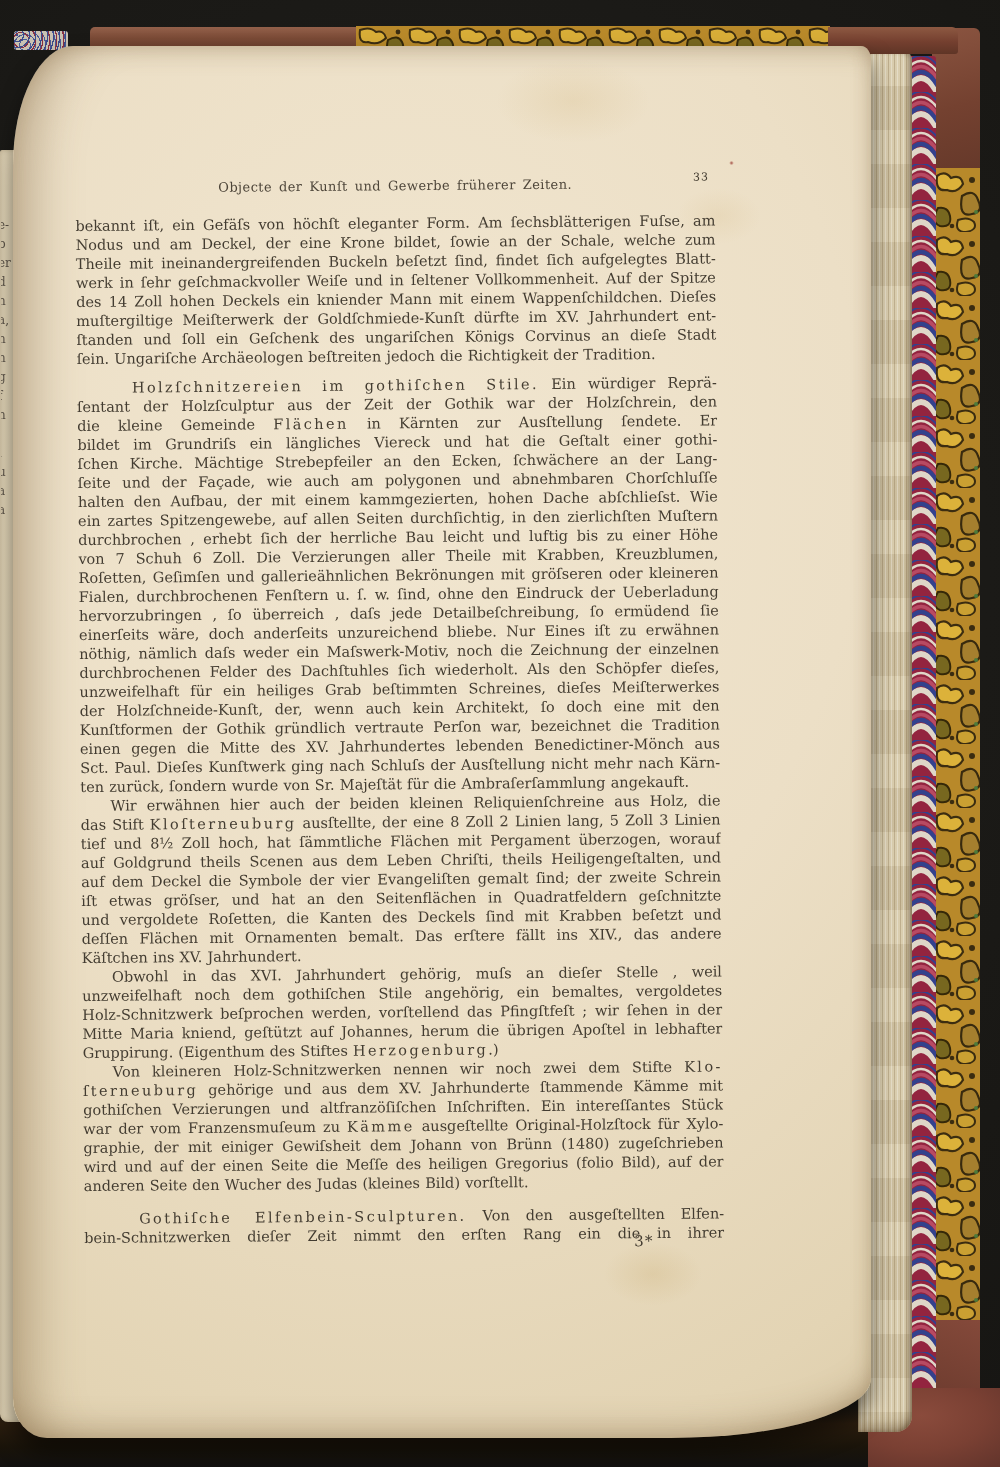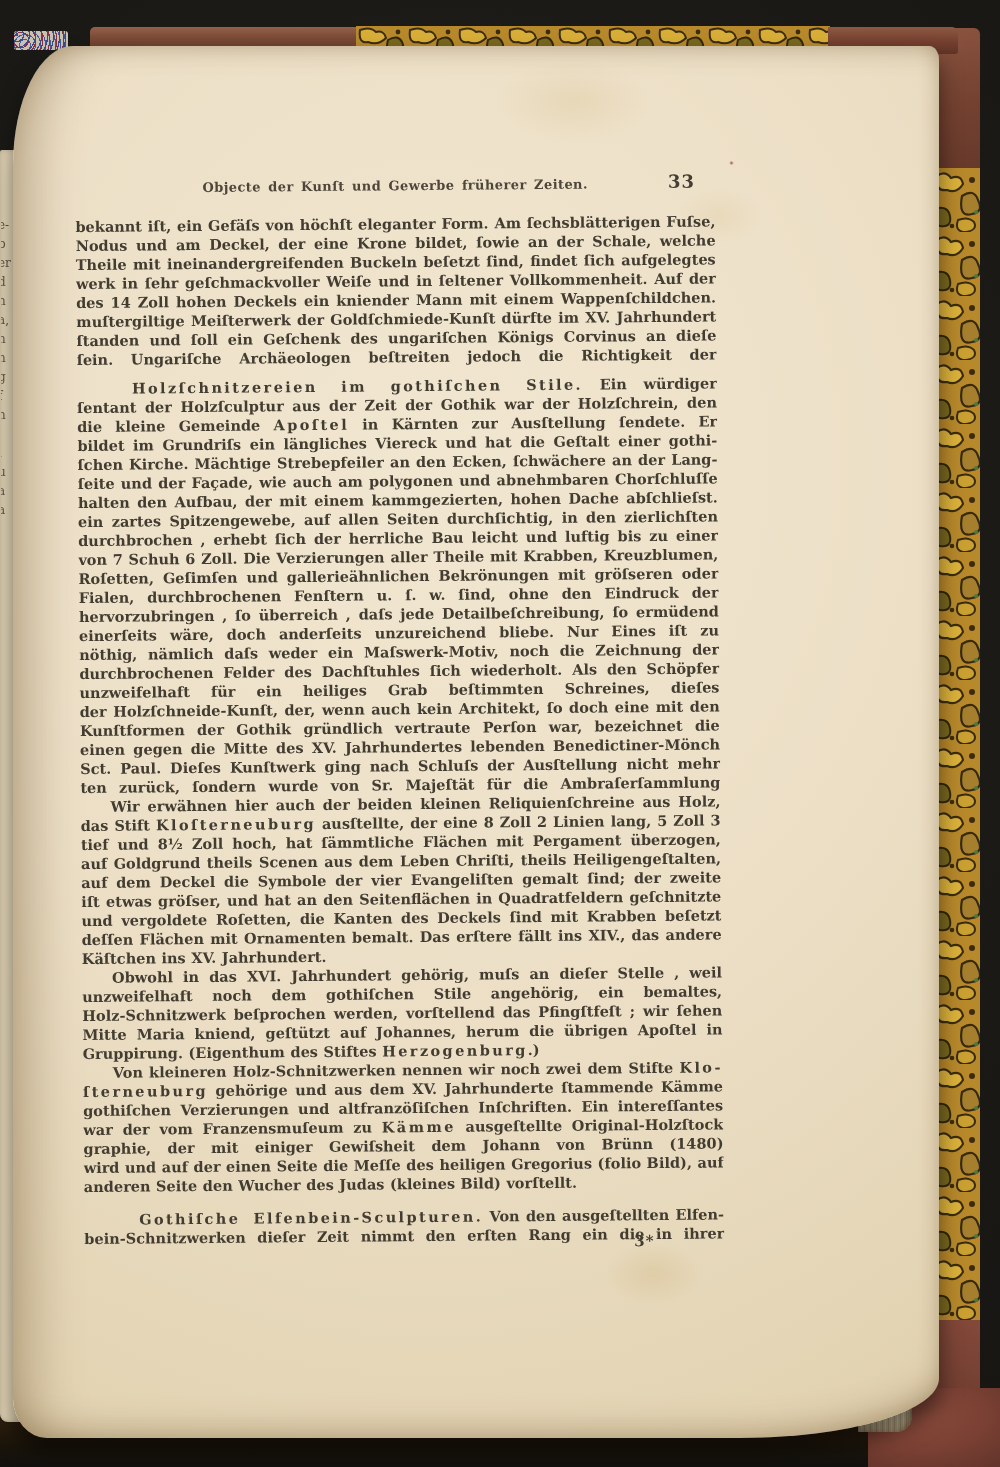--- a/index.html
+++ b/index.html
@@ -55,45 +55,45 @@
   
   .facing-sliver{left:0;top:150px;width:30px;height:1272px;z-index:7;
     background:linear-gradient(90deg,#e7dabd 0%,#e2d4b4 55%,#d3c19c 100%);
     border-radius:2px 0 0 8px;
     box-shadow:inset -6px 0 7px -3px rgba(100,76,45,.55), inset 3px 0 4px -2px rgba(100,78,48,.25);}
   .fragments{left:1px;top:66px;width:14px;height:340px;overflow:hidden;position:absolute;}
   .fragment-line{position:static;display:block;height:19px;line-height:19px;
     font-size:12px;color:#5f564a;margin-left:-3px;}
 
   
-  .page-main{left:13px;top:46px;width:926px;height:1392px;z-index:8;
+  .page-main{left:13px;top:46px;width:858px;height:1392px;z-index:8;
     background-image:
       radial-gradient(ellipse 70px 45px at 640px 1228px, rgba(180,140,60,.15), rgba(0,0,0,0) 70%),
       radial-gradient(ellipse 110px 60px at 560px 55px,  rgba(190,150,70,.13), rgba(0,0,0,0) 70%),
       radial-gradient(ellipse 60px 40px at 706px 170px,  rgba(190,150,70,.10), rgba(0,0,0,0) 70%),
       radial-gradient(ellipse 120% 90% at 45% 30%, #f1e6d0 0%, #ecdfc6 45%, #e3d4b4 80%, #d9c8a4 100%);
     border-radius:60px 10px 200px 34px / 120px 14px 60px 40px;
     box-shadow:
       inset 52px 0 48px -32px rgba(120,92,55,.40),
       inset 0 22px 26px -20px rgba(120,92,55,.35),
       inset 0 -24px 32px -18px rgba(115,88,50,.38),
       inset -12px 0 18px -10px rgba(120,92,55,.25),
-      0 14px 22px rgba(0,0,0,.5); font-weight: bold;}
+      0 14px 22px rgba(0,0,0,.5);}
 
   .speck{left:716px;top:115px;width:5px;height:4px;border-radius:50%;
     background:radial-gradient(circle,#a8564a 0%,rgba(168,86,74,0) 75%);}
 
   
   .text-block{left:62px;top:128px;width:640px;height:1180px;
     transform:rotate(-0.5deg);transform-origin:90% 0;
     color:#433c31;}
   .pg-header{left:0;top:0;width:640px;height:20px;}
   .header-title{position:static;display:block;text-align:center;
     font-size:13px;letter-spacing:.4px;word-spacing:2.5px;color:#4e463a;line-height:20px;}
-  .page-number{right:20px;top:-3px;font-size:18px;color:#453e32;letter-spacing:1px;}
+  .page-number{right:6px;top:-3px;font-size:11px;color:#453e32;letter-spacing:1px;}
 
   .paragraphs-wrap{left:0;top:38px;width:640px;position:absolute;}
   .para{position:static;display:block;}
   .line{position:static;display:block;height:19px;line-height:19px;overflow:hidden;
     font-size:14.5px;text-align:justify;text-align-last:justify;word-spacing:.5px;}
   .line.last{text-align-last:left;}
   .sperr{position:static;letter-spacing:2.4px;word-spacing:5px;}
 
   .footer-sig{left:550px;top:1058px;font-size:15px;color:#433c31;letter-spacing:1px;}
 </style>
@@ -199,21 +199,21 @@
             <div class="line">Theile mit ineinandergreifenden Buckeln beſetzt ſind, findet ſich aufgelegtes Blatt-</div>
             <div class="line">werk in ſehr geſchmackvoller Weiſe und in ſeltener Vollkommenheit. Auf der Spitze</div>
             <div class="line">des 14 Zoll hohen Deckels ein kniender Mann mit einem Wappenſchildchen. Dieſes</div>
             <div class="line">muſtergiltige Meiſterwerk der Goldſchmiede-Kunſt dürfte im XV. Jahrhundert ent-</div>
             <div class="line">ſtanden und ſoll ein Geſchenk des ungariſchen Königs Corvinus an dieſe Stadt</div>
             <div class="line last">ſein. Ungariſche Archäeologen beſtreiten jedoch die Richtigkeit der Tradition.</div>
           </div>
           <div class="para" style="margin-top: 10px;">
             <div class="line" style="text-indent: 55px;"><span class="sperr">Holzſchnitzereien im gothiſchen Stile.</span> Ein würdiger Reprä-</div>
             <div class="line">ſentant der Holzſculptur aus der Zeit der Gothik war der Holzſchrein, den</div>
-            <div class="line">die kleine Gemeinde <span class="sperr">Apoſtel</span> in Kärnten zur Ausſtellung ſendete. Er</div>
+            <div class="line">die kleine Gemeinde <span class="sperr">Flächen</span> in Kärnten zur Ausſtellung ſendete. Er</div>
             <div class="line">bildet im Grundriſs ein längliches Viereck und hat die Geſtalt einer gothi-</div>
             <div class="line">ſchen Kirche. Mächtige Strebepfeiler an den Ecken, ſchwächere an der Lang-</div>
             <div class="line">ſeite und der Façade, wie auch am polygonen und abnehmbaren Chorſchluſſe</div>
             <div class="line">halten den Aufbau, der mit einem kammgezierten, hohen Dache abſchlieſst. Wie</div>
             <div class="line">ein zartes Spitzengewebe, auf allen Seiten durchſichtig, in den zierlichſten Muſtern</div>
             <div class="line">durchbrochen , erhebt ſich der herrliche Bau leicht und luftig bis zu einer Höhe</div>
             <div class="line">von 7 Schuh 6 Zoll. Die Verzierungen aller Theile mit Krabben, Kreuzblumen,</div>
             <div class="line">Roſetten, Geſimſen und gallerieähnlichen Bekrönungen mit gröſseren oder kleineren</div>
             <div class="line">Fialen, durchbrochenen Fenſtern u. ſ. w. ſind, ohne den Eindruck der Ueberladung</div>
             <div class="line">hervorzubringen , ſo überreich , daſs jede Detailbeſchreibung, ſo ermüdend ſie</div>

